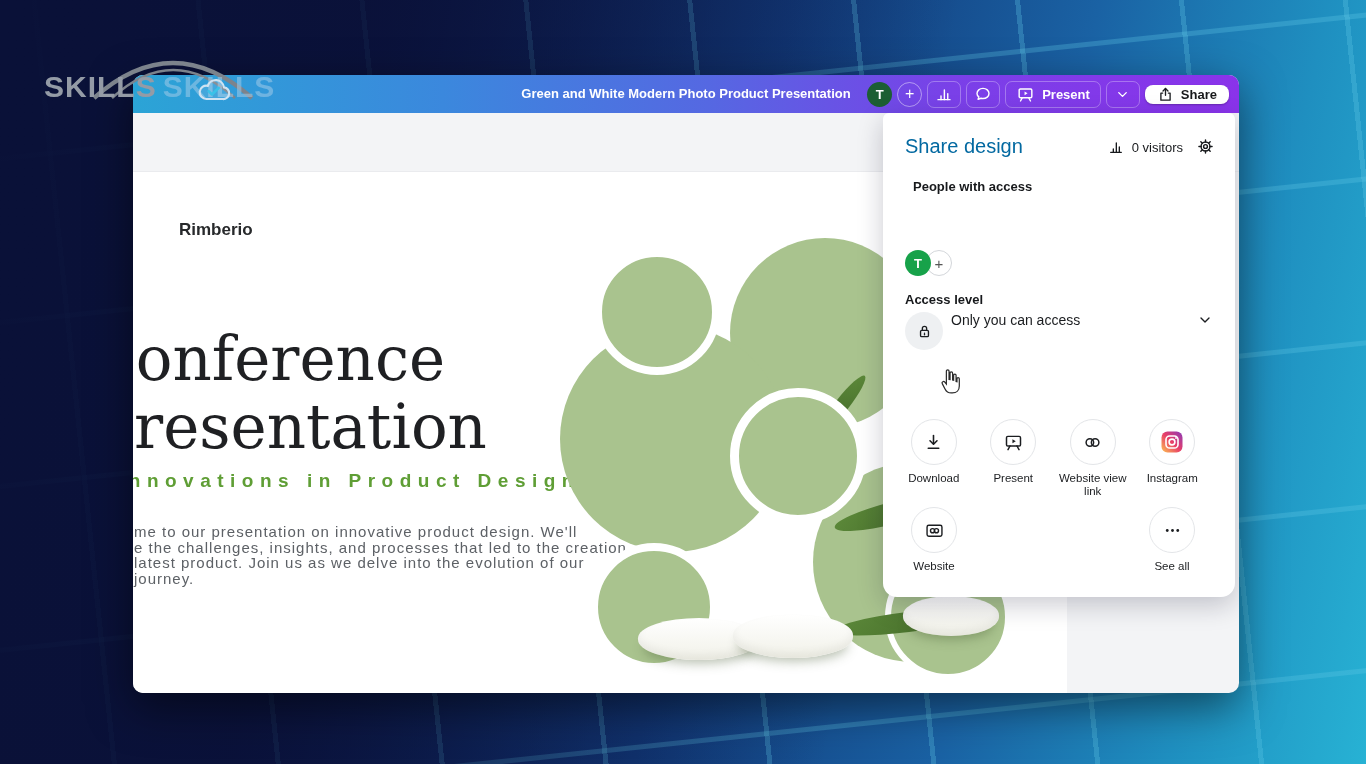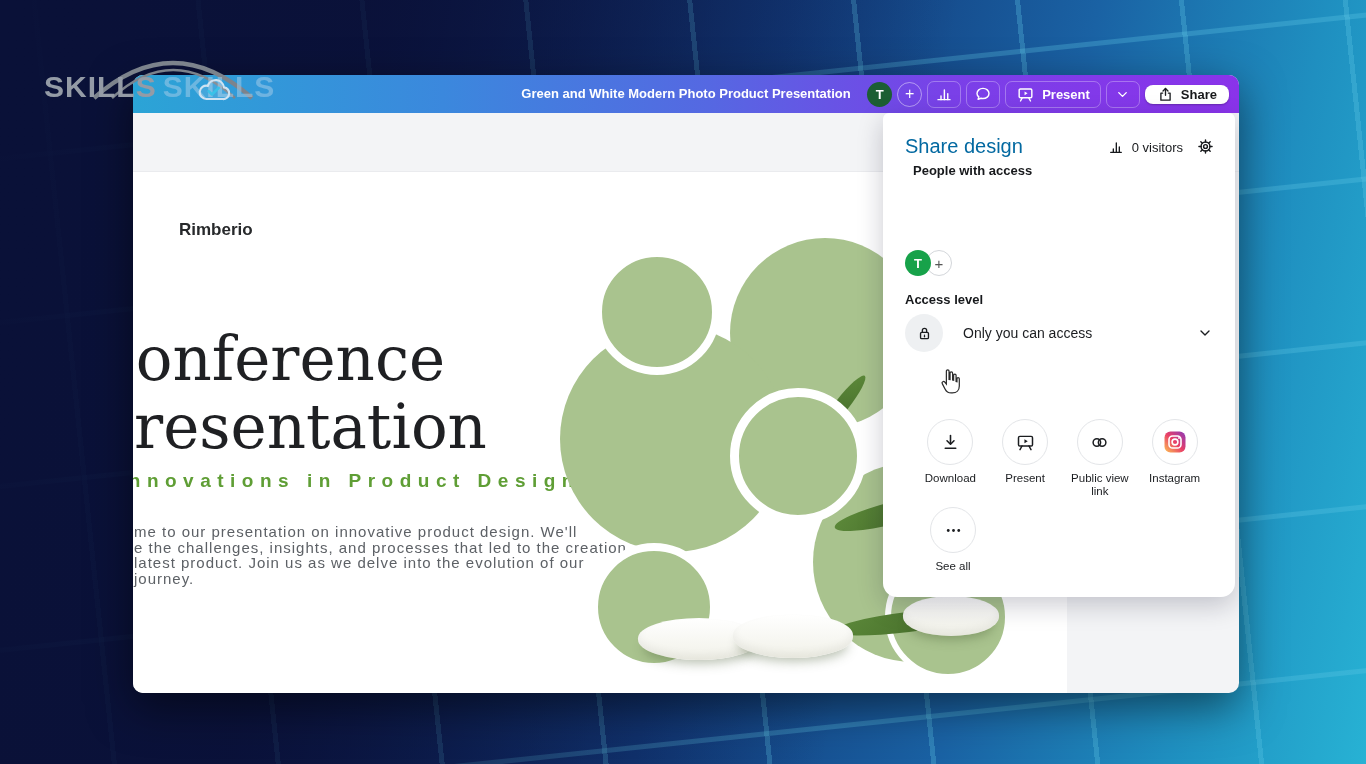--- a/index.html
+++ b/index.html
@@ -74,29 +74,29 @@
   .p-label { position:absolute; left:22px; font-size:13px; font-weight:bold; color:#17191c; }
   .p-search { position:absolute; left:22px; right:22px; top:84px; height:40px; border:1.6px solid #d3d6da;
     border-radius:8px; display:flex; align-items:center; gap:8px; padding:0 11px; background:#fff; }
   .p-search input { border:none; outline:none; flex:1; font-size:14px; color:#333; font-family:"Liberation Sans",sans-serif; background:transparent; }
   .p-search input::placeholder { color:#9aa0a6; }
   .p-avrow { position:absolute; left:22px; top:137px; display:flex; align-items:center; }
   .p-av { width:26px; height:26px; border-radius:50%; background:#17a24a; color:#fff; font-size:13px; font-weight:bold;
     display:flex; align-items:center; justify-content:center; z-index:2; }
   .p-avplus { width:26px; height:26px; border-radius:50%; background:#fff; border:1.6px solid #d3d6da; color:#555;
     font-size:15px; display:flex; align-items:center; justify-content:center; margin-left:-5px; z-index:1; }
-  .p-access { position:absolute; left:22px; right:22px; top:199px; height:42px; display:flex; align-items:center; gap:20px; }
+  .p-access { position:absolute; left:22px; right:22px; top:199px; height:42px; display:flex; align-items:flex-start; gap:8px; }
   .lock-circle { width:38px; height:38px; border-radius:50%; background:#eef0f2; display:flex; align-items:center; justify-content:center; }
   .p-access-text { font-size:14px; color:#1b1d20; }
   .p-access-chevron { margin-left:auto; display:flex; }
   .p-copy { position:absolute; left:22px; right:22px; top:249px; height:31px; border-radius:6px; background:#7c3bec;
     color:#fff; display:flex; align-items:center; justify-content:center; gap:8px; font-size:13px; font-weight:bold; }
   .click-ring { position:absolute; left:16px; top:-9px; width:38px; height:38px; border-radius:50%;
     border:5px solid rgba(80,26,156,.5); pointer-events:none; }
-  .p-opts { position:absolute; left:0; right:12px; top:306px;padding-left:19px; }
+  .p-opts { position:absolute; left:0; right:12px; top:306px; }
   .opt-row { display:flex; justify-content:space-between; padding:0 11px; }
   .opt-row + .opt-row { margin-top:9px; }
   .opt { width:80px; display:flex; flex-direction:column; align-items:center; }
   .opt-circle { width:46px; height:46px; border-radius:50%; border:1px solid #e3e5e8; background:#fff;
     display:flex; align-items:center; justify-content:center; }
   .opt-label { margin-top:7px; font-size:11.5px; color:#1b1d20; text-align:center; line-height:13px; }
 
   .cursor { position:absolute; left:938px; top:368px; z-index:50; }
 
   svg { display:block; }
@@ -198,21 +198,21 @@
             <span>0 visitors</span>
           </div>
           <svg width="19" height="19" viewBox="0 0 24 24" fill="none" stroke="#17191c" stroke-width="1.8" stroke-linecap="round">
             <circle cx="12" cy="12" r="5.6"></circle>
               <circle cx="12" cy="12" r="2.4"></circle>
             <path d="M17.6 12h2.7M16 16l1.9 1.9M12 17.6v2.7M8 16l-1.9 1.9M6.4 12H3.7M8 8L6.1 6.1M12 6.4V3.7M16 8l1.9-1.9"></path>
           </svg>
         </div>
       </div>
 
-      <div class="p-label" style="top:50px;padding-left:8px;">People with access</div>
+      <div class="p-label" style="top:66px;padding-left:8px;">People with access</div>
 
 
       <div class="p-avrow">
         <div class="p-av">T</div>
         <div class="p-avplus">+</div>
       </div>
 
       <div class="p-label" style="top:179px;">Access level</div>
 
       <div class="p-access">
@@ -256,21 +256,21 @@
             </div>
             <div class="opt-label">Present</div>
           </div>
           <div class="opt">
             <div class="opt-circle">
               <svg width="21" height="21" viewBox="0 0 24 24" fill="none" stroke="#1b1d20" stroke-width="1.7">
                 <circle cx="9" cy="12" r="4.3"></circle>
                   <circle cx="15" cy="12" r="4.3"></circle>
               </svg>
             </div>
-            <div class="opt-label">Public view link</div>
+            <div class="opt-label">Website view link</div>
           </div>
           <div class="opt">
             <div class="opt-circle">
               <svg width="24" height="24" viewBox="0 0 24 24">
                 <defs>
                   <linearGradient id="igGrad" x1="0" y1="1" x2="1" y2="0">
                     <stop offset="0" stop-color="#fdc252"></stop>
                       <stop offset="0.5" stop-color="#e83e68"></stop>
                       <stop offset="1" stop-color="#8a3ab9"></stop>
                   </linearGradient>
@@ -278,20 +278,30 @@
                 <rect x="1.5" y="1.5" width="21" height="21" rx="6" fill="url(#igGrad)"></rect>
                 <rect x="6" y="6" width="12" height="12" rx="3.6" fill="none" stroke="#fff" stroke-width="1.6"></rect>
                 <circle cx="12" cy="12" r="2.9" fill="none" stroke="#fff" stroke-width="1.6"></circle>
                 <circle cx="16" cy="8" r="0.9" fill="#fff"></circle>
               </svg>
             </div>
             <div class="opt-label">Instagram</div>
           </div>
         </div>
         <div class="opt-row">
+          <div class="opt">
+            <div class="opt-circle">
+              <svg width="21" height="21" viewBox="0 0 24 24" fill="none" stroke="#1b1d20" stroke-width="1.6">
+                <rect x="3.5" y="6" width="17" height="12.5" rx="2"></rect>
+                <circle cx="9.8" cy="12.2" r="2.4"></circle>
+                  <circle cx="14.2" cy="12.2" r="2.4"></circle>
+              </svg>
+            </div>
+            <div class="opt-label">Website</div>
+          </div>
           <div class="opt">
             <div class="opt-circle">
               <svg width="21" height="21" viewBox="0 0 24 24" fill="#1b1d20">
                 <circle cx="6" cy="12" r="1.6"></circle>
                   <circle cx="12" cy="12" r="1.6"></circle>
                   <circle cx="18" cy="12" r="1.6"></circle>
               </svg>
             </div>
             <div class="opt-label">See all</div>
           </div>

